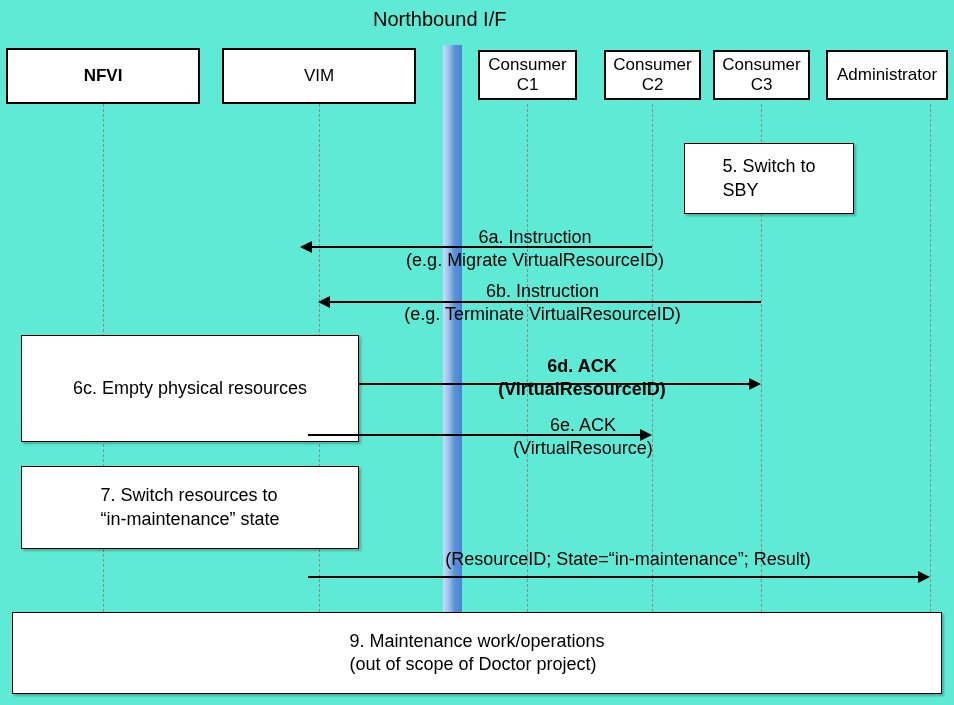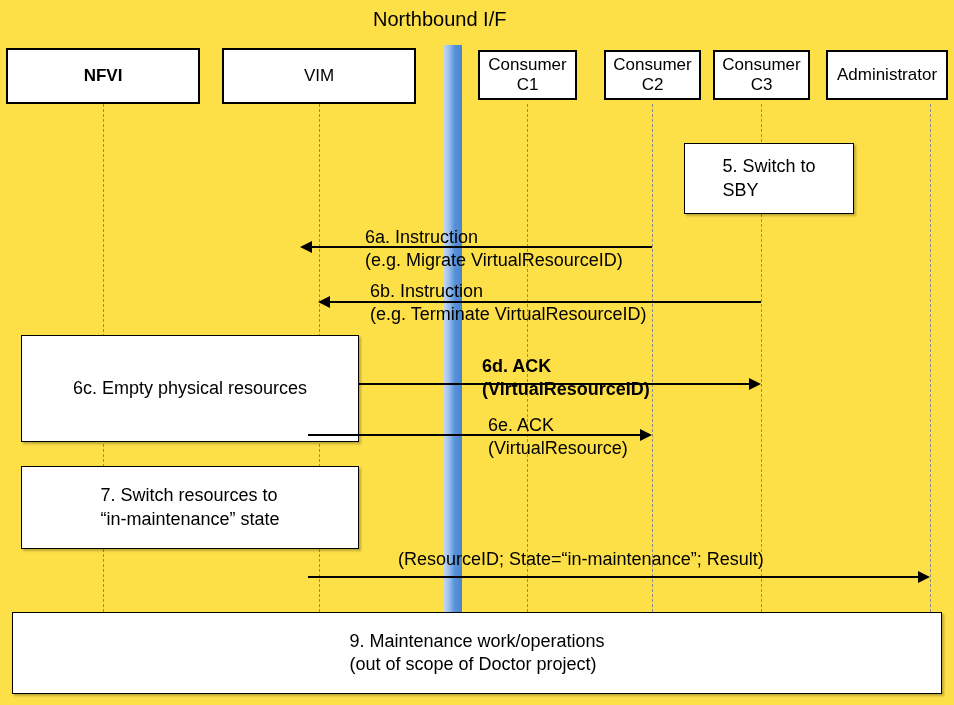--- a/index.html
+++ b/index.html
@@ -9,21 +9,21 @@
   }
   body {
     font-family: "Liberation Sans", sans-serif;
     color: #000000;
   }
   #canvas {
     position: relative;
     width: 954px;
     height: 705px;
     overflow: hidden;
-    background: #fde047;
+    background: #5eead4;
   }
   .abs { position: absolute; }
 
   
   .title {
     font-size: 20px;
     color: #000;
     white-space: nowrap;
   }
 
@@ -62,20 +62,21 @@
     text-align: left;
     font-size: 18px;
     line-height: 1.3;
     box-shadow: 2px 2px 2px rgba(0,0,0,0.25);
   }
 
   
   .msg-label {
     font-size: 18px;
     white-space: nowrap;
+    text-align: center;
     line-height: 1.25;
   }
 
   
   .arrow-line {
     height: 0;
     border-top: 2px solid #000;
   }
   .arrow-head {
     width: 0; height: 0;

